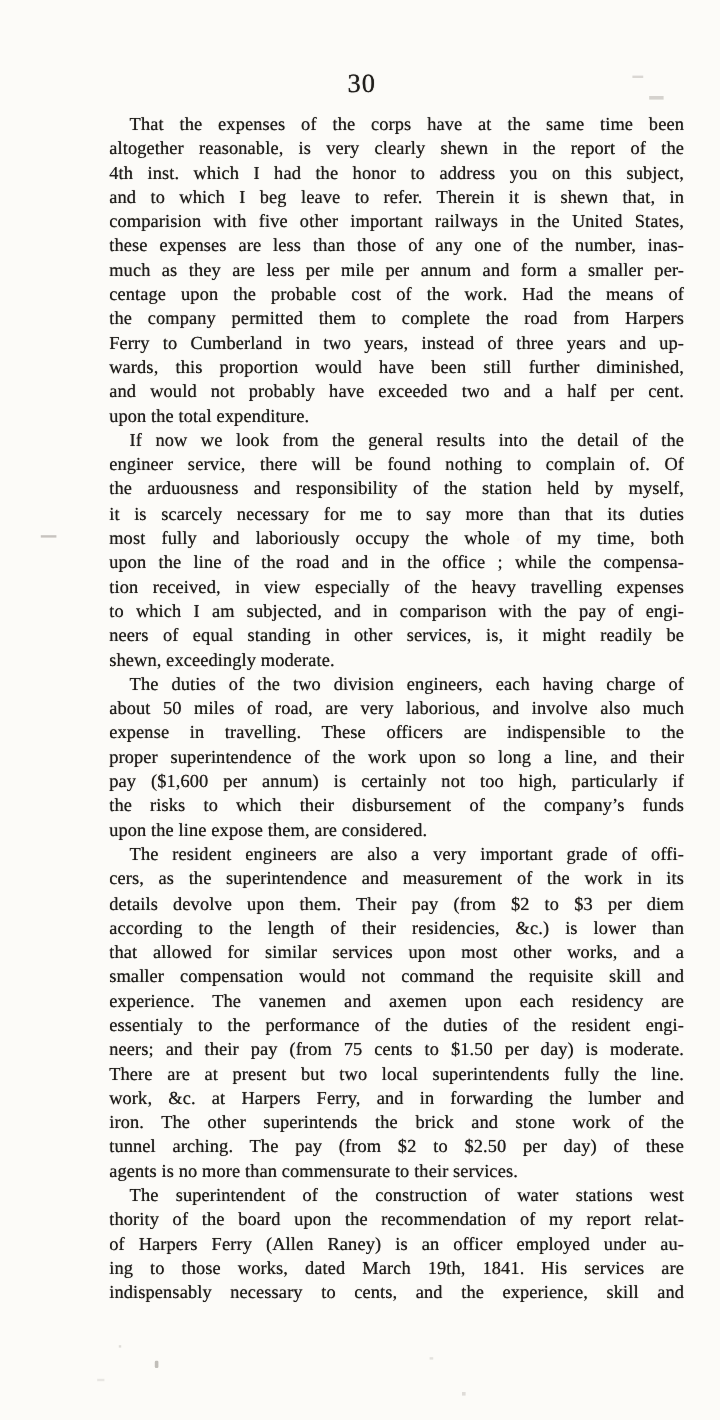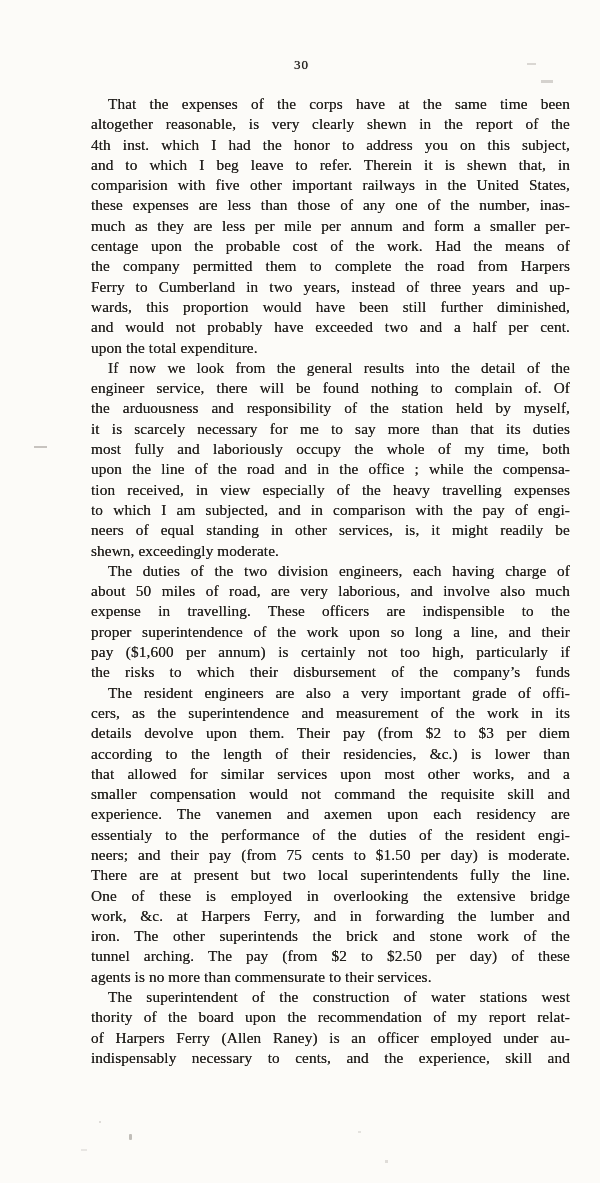--- a/index.html
+++ b/index.html
@@ -24,21 +24,21 @@
       radial-gradient(circle at 72% 38%, rgba(0,0,0,0.02) 0 1px, transparent 2px),
       radial-gradient(circle at 45% 78%, rgba(0,0,0,0.02) 0 1px, transparent 2px);
     pointer-events: none;
   }
   .page-number {
     position: absolute;
     left: 62px;
     top: 57px;
     width: 479px;
     text-align: center;
-    font-size: 13px;
+    font-size: 22px;
     letter-spacing: 1px;
     text-shadow: 0 0 0.7px rgba(25,22,20,0.9);
     font-family: Liberation Serif, serif;
   }
   .page-text {
     position: absolute;
     left: 62px;
     top: 94px;
     width: 479px;
     font-size: 15.3px;
@@ -105,42 +105,43 @@
       <div class="line">neers of equal standing in other services, is, it might readily be</div>
       <div class="line end-line">shewn, exceedingly moderate.</div>
     </div>
     <div class="paragraph">
       <div class="line first-line">The duties of the two division engineers, each having charge of</div>
       <div class="line">about 50 miles of road, are very laborious, and involve also much</div>
       <div class="line">expense in travelling. These officers are indispensible to the</div>
       <div class="line">proper superintendence of the work upon so long a line, and their</div>
       <div class="line">pay ($1,600 per annum) is certainly not too high, particularly if</div>
       <div class="line">the risks to which their disbursement of the company’s funds</div>
+      <div class="line end-line">upon the line expose them, are considered.</div>
     </div>
     <div class="paragraph">
       <div class="line first-line">The resident engineers are also a very important grade of offi-</div>
       <div class="line">cers, as the superintendence and measurement of the work in its</div>
       <div class="line">details devolve upon them. Their pay (from $2 to $3 per diem</div>
       <div class="line">according to the length of their residencies, &amp;c.) is lower than</div>
       <div class="line">that allowed for similar services upon most other works, and a</div>
       <div class="line">smaller compensation would not command the requisite skill and</div>
       <div class="line">experience. The vanemen and axemen upon each residency are</div>
       <div class="line">essentialy to the performance of the duties of the resident engi-</div>
       <div class="line">neers; and their pay (from 75 cents to $1.50 per day) is moderate.</div>
       <div class="line">There are at present but two local superintendents fully the line.</div>
-      <div class="line">One of these is employed in overlooking the extensive bridge</div>
       <div class="line">work, &amp;c. at Harpers Ferry, and in forwarding the lumber and</div>
       <div class="line">iron. The other superintends the brick and stone work of the</div>
       <div class="line">tunnel arching. The pay (from $2 to $2.50 per day) of these</div>
       <div class="line end-line">agents is no more than commensurate to their services.</div>
     </div>
     <div class="paragraph">
       <div class="line first-line">The superintendent of the construction of water stations west</div>
       <div class="line">thority of the board upon the recommendation of my report relat-</div>
       <div class="line">of Harpers Ferry (Allen Raney) is an officer employed under au-</div>
+      <div class="line">ing to those works, dated March 19th, 1841. His services are</div>
       <div class="line">indispensably necessary to cents, and the experience, skill and</div>
     </div>
   </div>
 
 <span class="scan-mark mark-margin-dash"></span>
 <span class="scan-mark mark-top-right-1"></span>
 <span class="scan-mark mark-top-right-2"></span>
 <span class="scan-mark mark-bottom-comma"></span>
 <span class="scan-mark mark-speck-1"></span>
 <span class="scan-mark mark-speck-2"></span>

